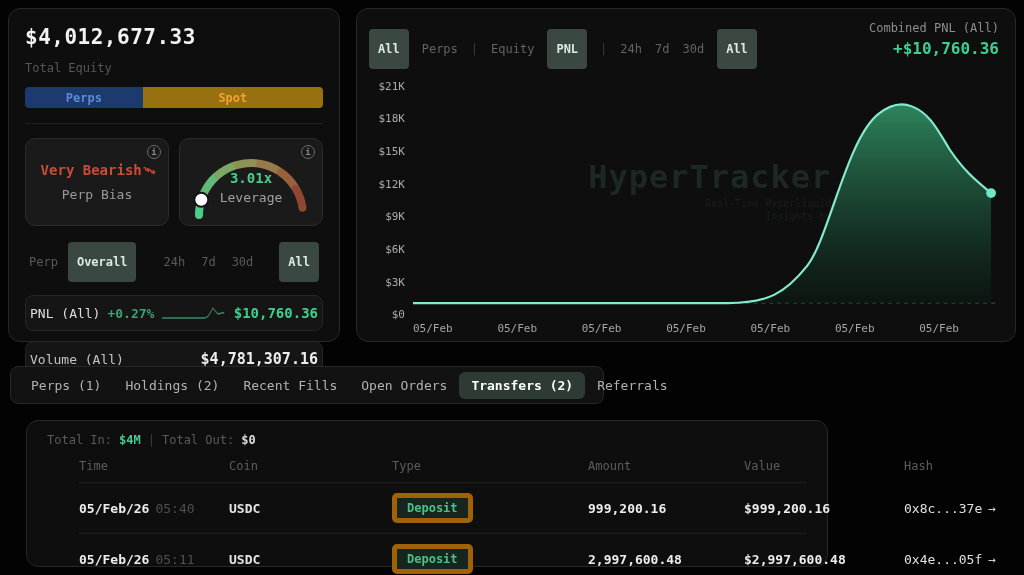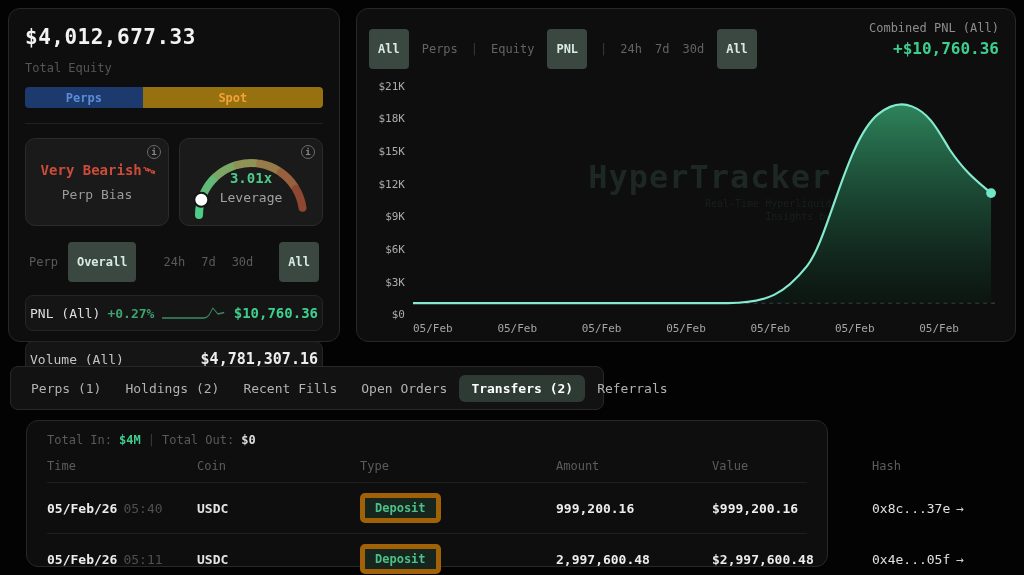--- a/index.html
+++ b/index.html
@@ -56,31 +56,31 @@
   .chart-body { position:relative; height:262px; margin-top:6px; }
   .ytick { position:absolute; right:calc(100% - 36px); transform:translateY(-50%); font-size:11px; color:#ababab; white-space:nowrap; }
   .plot { position:absolute; left:44px; right:2px; top:8px; bottom:28px; }
   .plot svg.main { position:absolute; inset:0; width:100%; height:100%; }
   .watermark { position:absolute; left:30%; top:33%; text-align:right; pointer-events:none; }
   .wm-title { font-size:32px; font-weight:bold; color:#1d2724; letter-spacing:1px; }
   .wm-sub { font-size:10px; color:#182019; margin-top:2px; }
   .xticks { position:absolute; left:44px; right:40px; bottom:2px; display:flex; justify-content:space-between; font-size:11px; color:#a5a5a5; }
 
   
-  #tabs-bar { position:absolute; left:10px; top:366px; width:594px; height:44px; background:#121212; border:1px solid #272727; border-radius:8px; display:flex; align-items:center; justify-content:space-between; padding:0 8px; }
+  #tabs-bar { position:absolute; left:10px; top:366px; width:594px; height:38px; background:#121212; border:1px solid #272727; border-radius:8px; display:flex; align-items:center; justify-content:space-between; padding:0 8px; }
   .btab { font-size:13px; color:#b2b2b2; padding:6px 12px; white-space:nowrap; }
   .btab.active { background:#2e3b34; border-radius:6px; color:#ffffff; font-weight:bold; }
 
   
   #table-panel { left:26px; top:420px; width:802px; height:147px; padding:10px 20px 0; }
   .totals-line { display:flex; gap:7px; font-size:12px; align-items:center; margin-top:2px; }
   .tot-green { color:#3ecf8e; font-weight:bold; }
   .tot-white { color:#dedede; font-weight:bold; }
   .tot-div { color:#3c3c3c; }
-  .tgrid { display:grid; grid-template-columns:150px 163px 196px 156px 160px 1fr; align-items:center; }
+  .tgrid { display:grid; grid-template-columns:150px 163px 196px 156px 160px 1fr; align-items:center;margin-left:32px; }
   .thead { margin-top:12px; padding-bottom:9px; font-size:12px; color:#5c5c5c; }
   .trow { border-top:1px solid #1f1f1f; padding:10px 0; font-size:13px; }
   .cell-date { font-weight:bold; color:#ededed; }
   .cell-time { color:#4f4f4f; margin-left:6px; }
   .cell-coin { font-weight:bold; color:#e4e4e4; }
   .deposit-pill { display:inline-block; font-size:12px; font-weight:bold; color:#4cc088; background:#16251d; border:5px solid #a16207; border-radius:5px; padding:3px 10px; }
   .cell-num { font-weight:bold; color:#ededed; }
   .cell-hash { color:#e0e0e0; }
   .hash-arrow { margin-left:6px; color:#cfcfcf; }
 </style>

